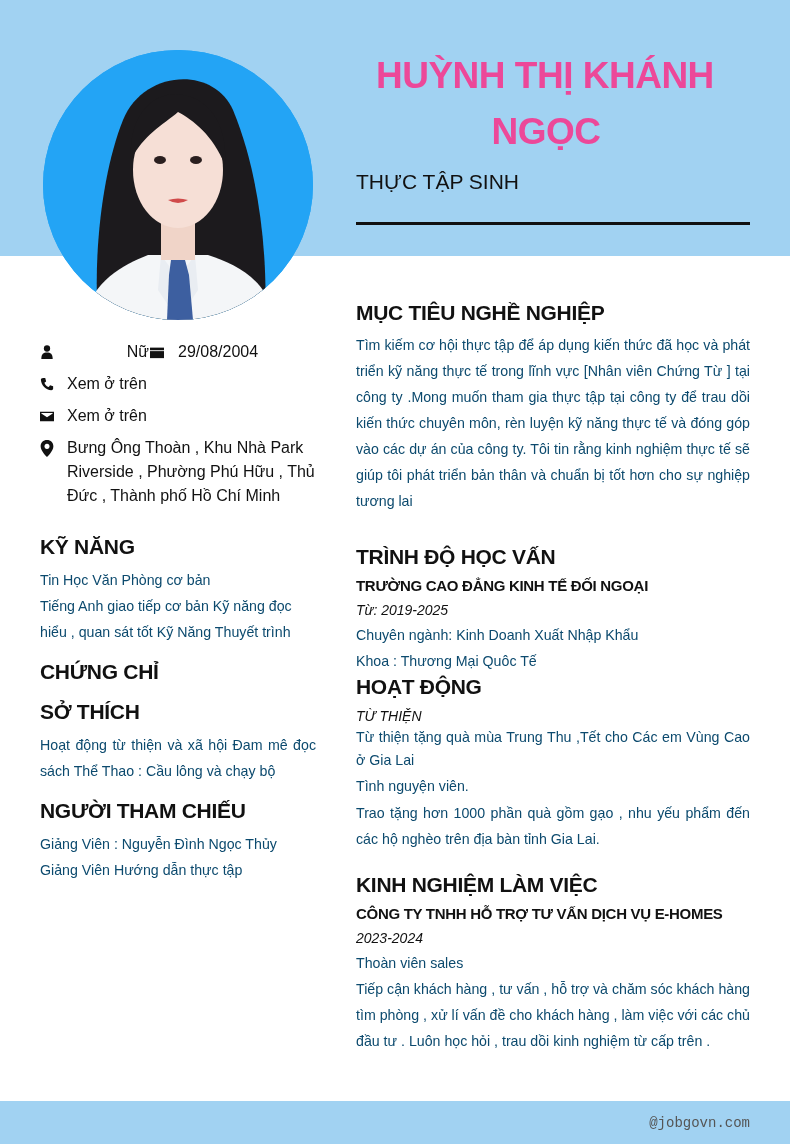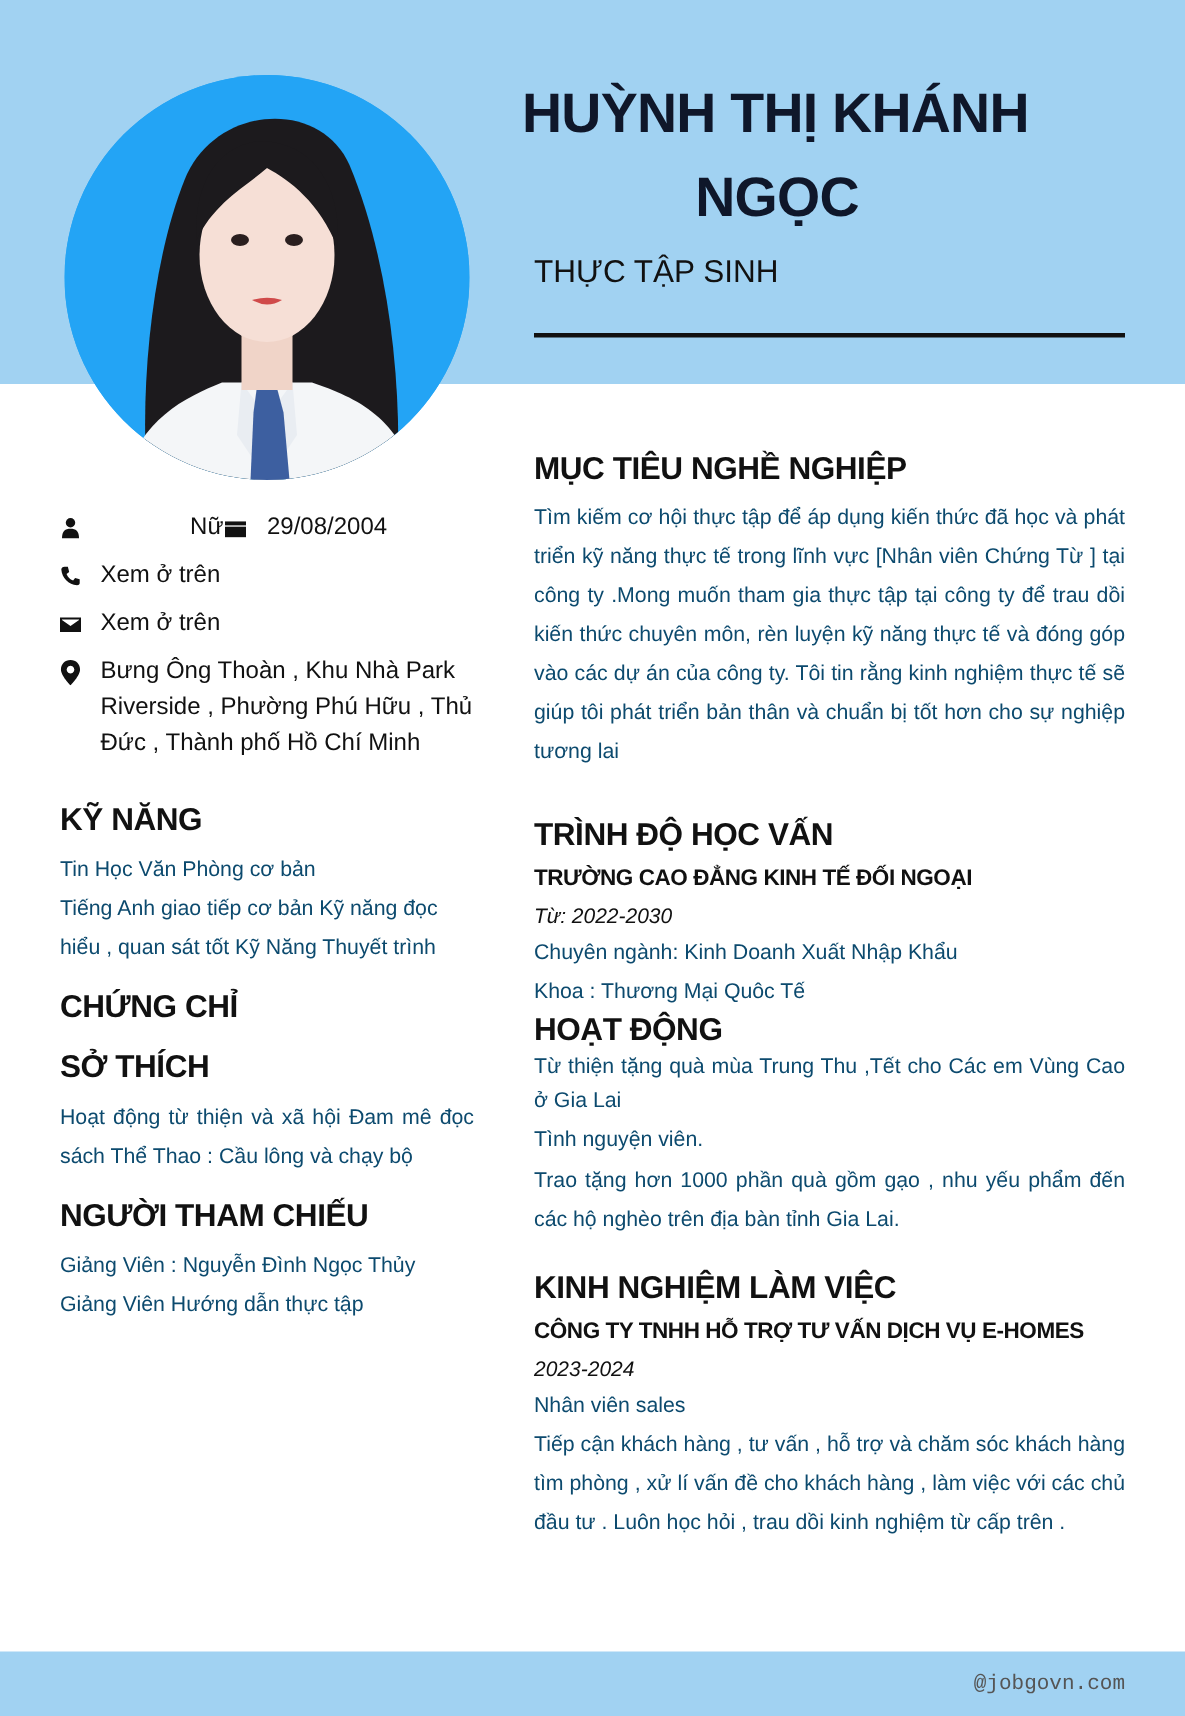--- a/index.html
+++ b/index.html
@@ -6,21 +6,21 @@
   html, body { width: 790px; height: 1144px; background: #ffffff; overflow: hidden; }
   body { position: relative; font-family: "Liberation Sans", sans-serif; color: #111; }
 
   .header-band { position: absolute; left: 0; top: 0; width: 790px; height: 256px; background: #a1d2f2; }
   .footer-band { position: absolute; left: 0; top: 1101px; width: 790px; height: 43px; background: #a1d2f2; }
   .footer-text { position: absolute; right: 40px; top: 1115px; font-family: "Liberation Mono", monospace; font-size: 14px; color: #555; }
 
   .photo { position: absolute; left: 43px; top: 50px; width: 270px; height: 270px; border-radius: 50%; background: #23a4f5; overflow: hidden; }
   .photo svg { width: 100%; height: 100%; display: block; }
 
-  .name { position: absolute; left: 348px; top: 48px; width: 340px; font-size: 37px; font-weight: bold; line-height: 56px; text-align: center; letter-spacing: -0.5px; color: #0f172a; }
+  .name { position: absolute; left: 376px; top: 48px; width: 340px; font-size: 37px; font-weight: bold; line-height: 56px; text-align: center; letter-spacing: -0.5px; color: #ec4899; }
   .name .l1 { display: block; text-align: left; }
   .name .l2 { display: block; text-align: center; padding-left: 0px; }
   .job-title { position: absolute; left: 356px; top: 170px; font-size: 21px; color: #111; }
   .title-rule { position: absolute; left: 356px; top: 222px; width: 394px; height: 3px; background: #111; }
 
   .left { position: absolute; left: 40px; top: 340px; width: 276px; }
   .info-row { display: flex; align-items: flex-start; font-size: 16px; line-height: 24px; margin-bottom: 8px; }
   .info-row .ic { width: 14px; height: 24px; display: flex; align-items: center; justify-content: center; margin-right: 13px; flex-shrink: 0; }
   .info-row .ic svg { width: 14px; height: 14px; fill: #111; }
   .info-pair { display: flex; }
@@ -135,35 +135,36 @@
 
 <div class="right">
   <div>
     <div class="sec-title">MỤC TIÊU NGHỀ NGHIỆP</div>
     <div class="body-text justify" style="margin-top:6px">Tìm kiếm cơ hội thực tập để áp dụng kiến thức đã học và phát triển kỹ năng thực tế trong lĩnh vực [Nhân viên Chứng Từ ] tại công  ty .Mong muốn tham gia thực tập tại công ty để trau dồi kiến thức chuyên môn, rèn luyện kỹ năng thực tế và đóng góp vào các dự án của công ty. Tôi tin rằng kinh nghiệm thực tế sẽ giúp tôi phát triển bản thân và chuẩn bị tốt hơn cho sự nghiệp tương lai</div>
   </div>
 
   <div style="margin-top:30px">
     <div class="sec-title">TRÌNH ĐỘ HỌC VẤN</div>
     <div class="sub-title" style="margin-top:4px">TRƯỜNG CAO ĐẲNG KINH TẾ ĐỐI NGOẠI</div>
-    <div class="italic">Từ: 2022-2030</div>
+    <div class="italic">Từ: 2019-2025</div>
     <div class="body-text">Chuyên ngành: Kinh Doanh Xuất Nhập Khẩu</div>
     <div class="body-text">Khoa : Thương Mại Quôc Tế</div>
   </div>
 
   <div style="">
     <div class="sec-title">HOẠT ĐỘNG</div>
+    <div class="italic" style="margin-top:6px; line-height:20px">TỪ THIỆN</div>
     <div class="body-text justify" style="line-height:23px">Từ thiện tặng quà mùa Trung Thu ,Tết cho Các em Vùng Cao ở Gia Lai</div>
     <div class="body-text" style="line-height:28px">Tình nguyện viên.</div>
     <div class="body-text justify">Trao tặng hơn 1000 phần quà gồm gạo , nhu yếu phẩm đến các hộ nghèo trên địa bàn tỉnh Gia Lai.</div>
   </div>
 
   <div style="margin-top:20px">
     <div class="sec-title">KINH NGHIỆM LÀM VIỆC</div>
     <div class="sub-title" style="margin-top:4px">CÔNG TY TNHH HỖ TRỢ TƯ VẤN DỊCH VỤ E-HOMES</div>
     <div class="italic">2023-2024</div>
-    <div class="body-text">Nhân viên sales</div>
+    <div class="body-text">Thoàn viên sales</div>
     <div class="body-text justify">Tiếp cận khách hàng , tư vấn , hỗ trợ và chăm sóc khách hàng tìm phòng , xử lí vấn đề cho khách hàng , làm việc với các chủ đầu tư . Luôn học hỏi , trau dồi kinh nghiệm từ cấp trên .</div>
   </div>
 </div>
 
 <div class="footer-band"></div>
 <div class="footer-text">@jobgovn.com</div>
 
 </body></html>

